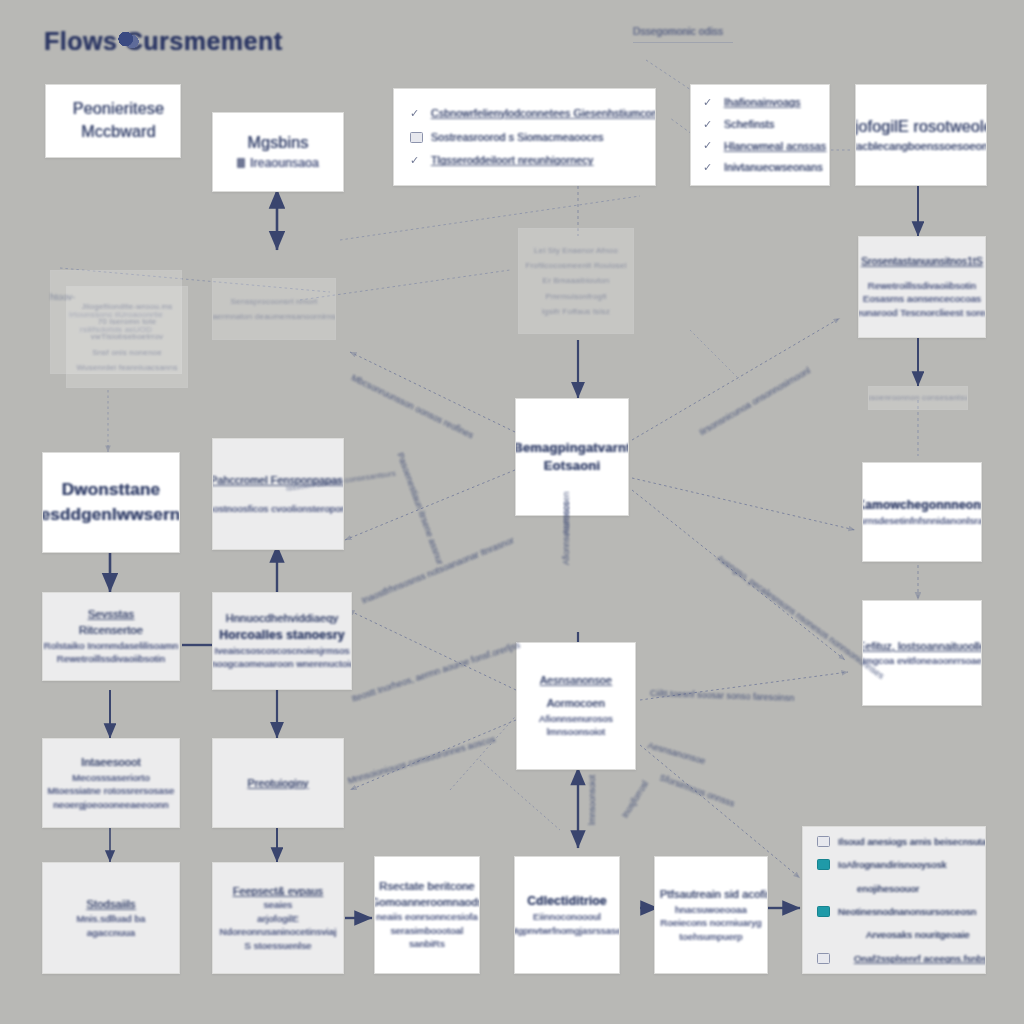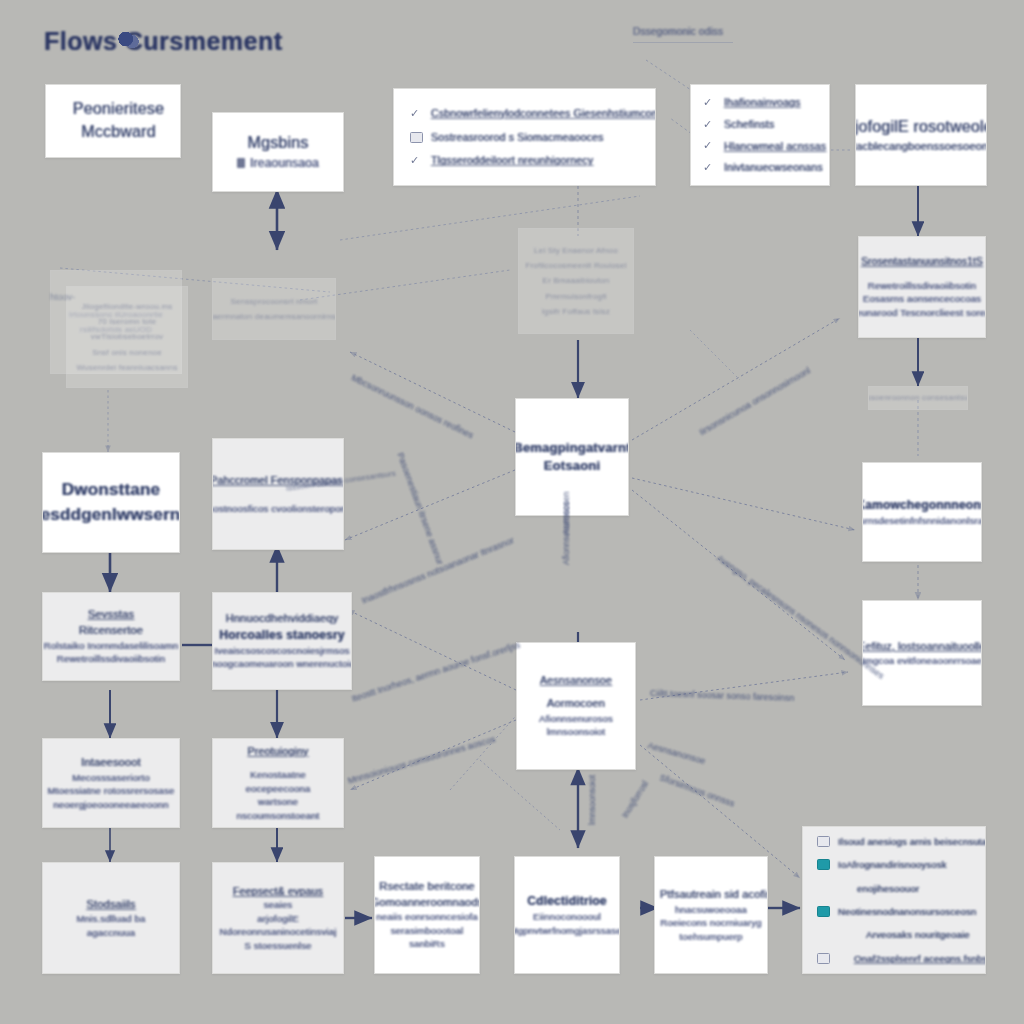--- a/index.html
+++ b/index.html
@@ -329,21 +329,20 @@
 
   <div class="node tint" style="left:42px; top:738px; width:138px; height:90px;">
     <span class="t" style="font-size:11px;">Intaeesooot</span>
     <span class="t tiny">Mecosssaseriorto</span>
     <span class="t tiny">Mtoessiatne rotossrersosase</span>
     <span class="t tiny">neoergjoeoooneeaeeoonn</span>
   </div>
 
   <div class="node tint" style="left:212px; top:738px; width:132px; height:90px;">
     <span class="t head" style="font-size:10.5px;">Preotuioginy</span>
-    <span class="t tiny wrapok" style="margin-top:10px;">Kenostaatne eocepeecoona wartsone nscoumsonstoeant</span>
   </div>
 
   <div class="node tint" style="left:42px; top:862px; width:138px; height:112px;">
     <span class="t head" style="font-size:11px;">Stodsaiils</span>
     <span class="t tiny">Mnis.sdlluad ba</span>
     <span class="t tiny">agaccnuua</span>
   </div>
 
   <div class="node tint" style="left:212px; top:862px; width:132px; height:112px;">
     <span class="t head" style="font-size:10.5px;">Feepsect&amp; evpaus</span>

